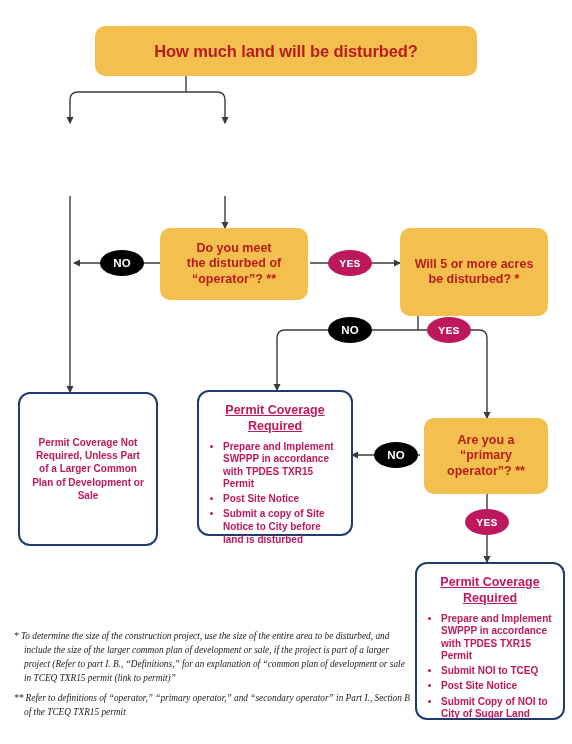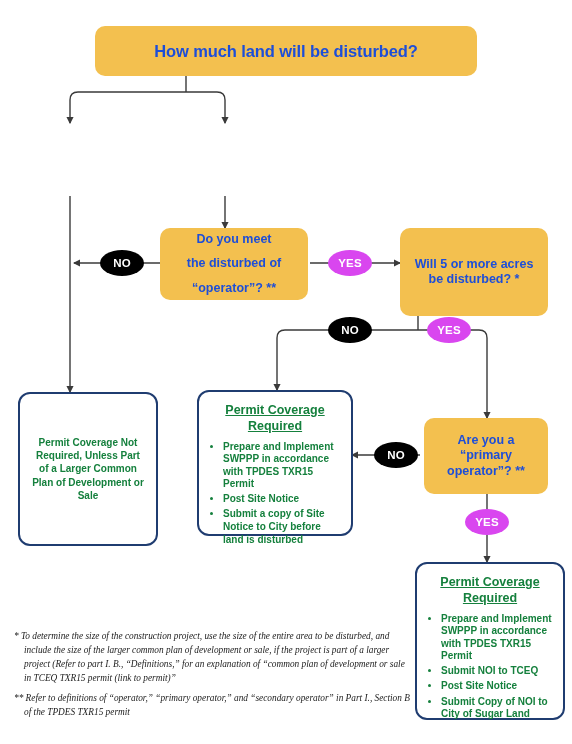--- a/index.html
+++ b/index.html
@@ -32,21 +32,21 @@
     box-sizing: border-box;
   }
   
   .amber {
     background: #F3C04F;
     border-radius: 10px;
     display: flex;
     align-items: center;
     justify-content: center;
     text-align: center;
-    color: #1d4ed8;
+    color: #b91c1c;
     font-weight: bold;
     line-height: 1.22;
     padding: 4px 8px;
   }
   .amber.title {
     font-size: 16.5px;
     letter-spacing: -0.1px;
   }
   .amber.q {
     font-size: 12.5px;
@@ -73,21 +73,21 @@
     font-weight: bold;
     font-size: 11px;
     line-height: 1.16;
     letter-spacing: -0.1px;
   }
   
   .outcome {
     background: #ffffff;
     border: 2.5px solid #1F3C70;
     border-radius: 12px;
-    color: #15803d;
+    color: #be185d;
     box-sizing: border-box;
     padding: 10px 10px;
   }
   .outcome .head {
     text-align: center;
     font-weight: bold;
     font-size: 12.5px;
     line-height: 1.3;
     text-decoration: underline;
     margin-bottom: 6px;
@@ -114,21 +114,21 @@
     border-radius: 50%;
     display: flex;
     align-items: center;
     justify-content: center;
     color: #ffffff;
     font-weight: bold;
     font-size: 11.5px;
     letter-spacing: 0.2px;
   }
   .pill.no { background: #000000; }
-  .pill.yes { background: #d946ef; }
+  .pill.yes { background: #be185d; font-family: Liberation Mono, monospace; }
   
   .footnote {
     position: absolute;
     font-family: "Liberation Serif", serif;
     font-style: italic;
     font-size: 9.3px;
     line-height: 1.5;
     color: #1a1a1a;
     width: 400px;
   }
@@ -172,21 +172,21 @@
 
     <path d="M 487 494 L 487 562" stroke="#3a3a3a" stroke-width="1.4" fill="none" marker-end="url(#arrow)"></path>
   </svg>
 
   <div class="node amber title" style="left:95px; top:26px; width:382px; height:50px;">
     <span>How much land will be disturbed?</span>
   </div>
 
 
 
-  <div class="node amber q" style="left:160px; top:228px; width:148px; height:72px; flex-direction:column;justify-content:space-between;">
+  <div class="node amber q" style="left:160px; top:228px; width:148px; height:72px; flex-direction:column;">
     <span>Do you meet</span>
     <span>the disturbed of</span>
     <span>“operator”? **</span>
   </div>
 
   <div class="node amber q" style="left:400px; top:228px; width:148px; height:88px; flex-direction:column;">
     <span>Will 5 or more acres</span>
     <span>be disturbed? *</span>
   </div>
 
@@ -247,16 +247,16 @@
 
   <div class="pill yes" style="left:465px; top:509px; width:44px; height:26px;">
     <span>YES</span>
   </div>
 
   <div class="footnote" style="left:14px; top:630px;">
     <span class="hang">* To determine the size of the construction project, use the size of the entire area to be disturbed, and include the size of the larger common plan of development or sale, if the project is part of a larger project (Refer to part I. B., “Definitions,” for an explanation of “common plan of development or sale in TCEQ TXR15 permit (link to permit)”</span>
   </div>
 
   <div class="footnote" style="left:14px; top:692px;">
-    <span class="hang">** Refer to definitions of “operator,” “primary operator,” and “secondary operator” in Part I., Section B of the TPDES TXR15 permit</span>
+    <span class="hang">** Refer to definitions of “operator,” “primary operator,” and “secondary operator” in Part I., Section B of the TCEQ TXR15 permit</span>
   </div>
 
 </div>
 
 </body></html>

